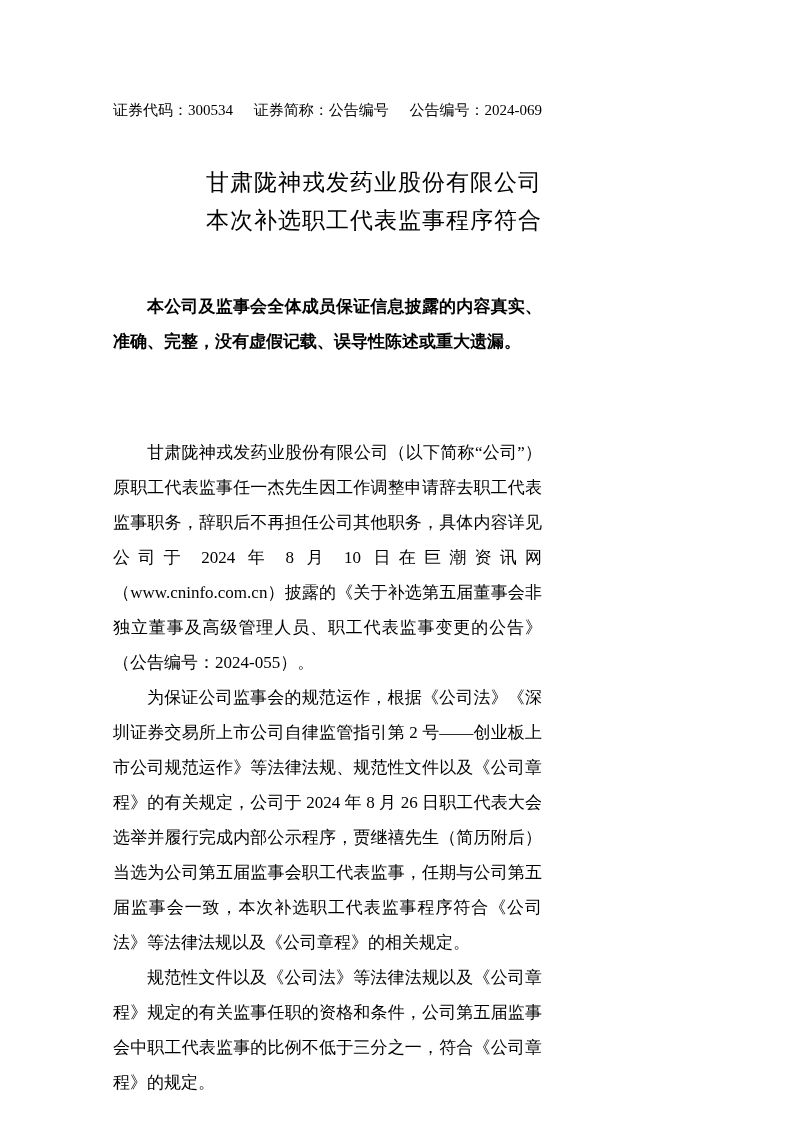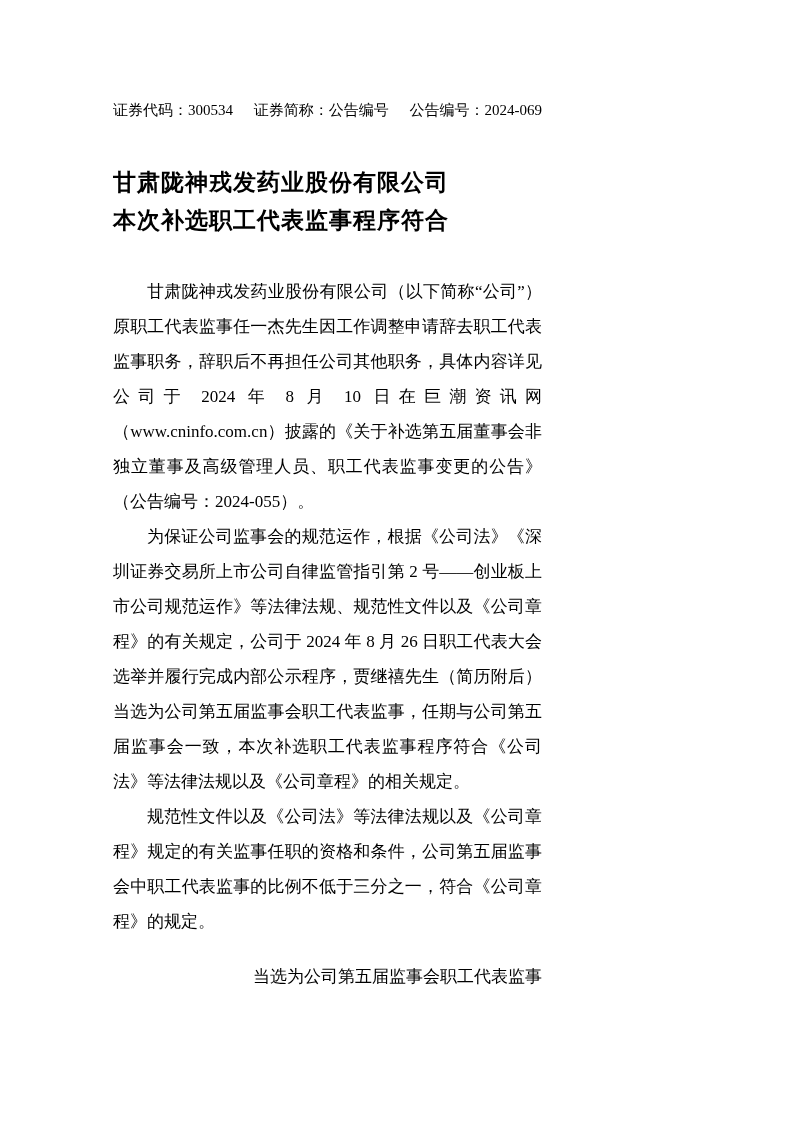--- a/index.html
+++ b/index.html
@@ -22,23 +22,23 @@
   }
   .doc-header {
     display: flex;
     justify-content: space-between;
     align-items: baseline;
     font-size: 15px;
     line-height: 20px;
     white-space: nowrap;
   }
   .title {
-    text-align: left;
+    text-align: right;
     font-size: 23px;
-    font-weight: 700;
+    font-weight: 400;
     line-height: 26px;
     margin: 0;
     letter-spacing: 1px;
   }
   .title-first {
     margin-top: 50px;
   }
   .title-second {
     margin-top: 12px;
   }
@@ -53,21 +53,21 @@
   }
   .body-para {
     margin: 0;
     font-size: 17px;
     line-height: 35px;
     text-indent: 2em;
     text-align: justify;
     text-justify: inter-ideograph;
   }
   .body-para.first {
-    margin-top: 40px;
+    margin-top: 76px;
   }
   .signature-block {
     margin-top: 20px;
   }
   .signature-company {
     font-size: 17px;
     line-height: 35px;
     text-align: right;
   }
   .signature-date {
@@ -84,20 +84,21 @@
 
   <div class="doc-header">
     <span>证券代码：300534</span>
     <span>证券简称：公告编号</span>
     <span>公告编号：2024-069</span>
   </div>
 
   <div class="title title-first">甘肃陇神戎发药业股份有限公司</div>
   <div class="title title-second">本次补选职工代表监事程序符合</div>
 
+  <p class="statement">本公司及监事会全体成员保证信息披露的内容真实、准确、完整，没有虚假记载、误导性陈述或重大遗漏。</p>
 
   <p class="body-para first">甘肃陇神戎发药业股份有限公司（以下简称“公司”）原职工代表监事任一杰先生因工作调整申请辞去职工代表监事职务，辞职后不再担任公司其他职务，具体内容详见公司于 2024 年 8 月 10 日在巨潮资讯网（www.cninfo.com.cn）披露的《关于补选第五届董事会非独立董事及高级管理人员、职工代表监事变更的公告》（公告编号：2024-055）。</p>
   <p class="body-para">为保证公司监事会的规范运作，根据《公司法》《深圳证券交易所上市公司自律监管指引第 2 号——创业板上市公司规范运作》等法律法规、规范性文件以及《公司章程》的有关规定，公司于 2024 年 8 月 26 日职工代表大会选举并履行完成内部公示程序，贾继禧先生（简历附后）当选为公司第五届监事会职工代表监事，任期与公司第五届监事会一致，本次补选职工代表监事程序符合《公司法》等法律法规以及《公司章程》的相关规定。</p>
   <p class="body-para">规范性文件以及《公司法》等法律法规以及《公司章程》规定的有关监事任职的资格和条件，公司第五届监事会中职工代表监事的比例不低于三分之一，符合《公司章程》的规定。</p>
 
   <div class="signature-block">
     <div class="signature-company">当选为公司第五届监事会职工代表监事</div>
   </div>
 
 </div>

